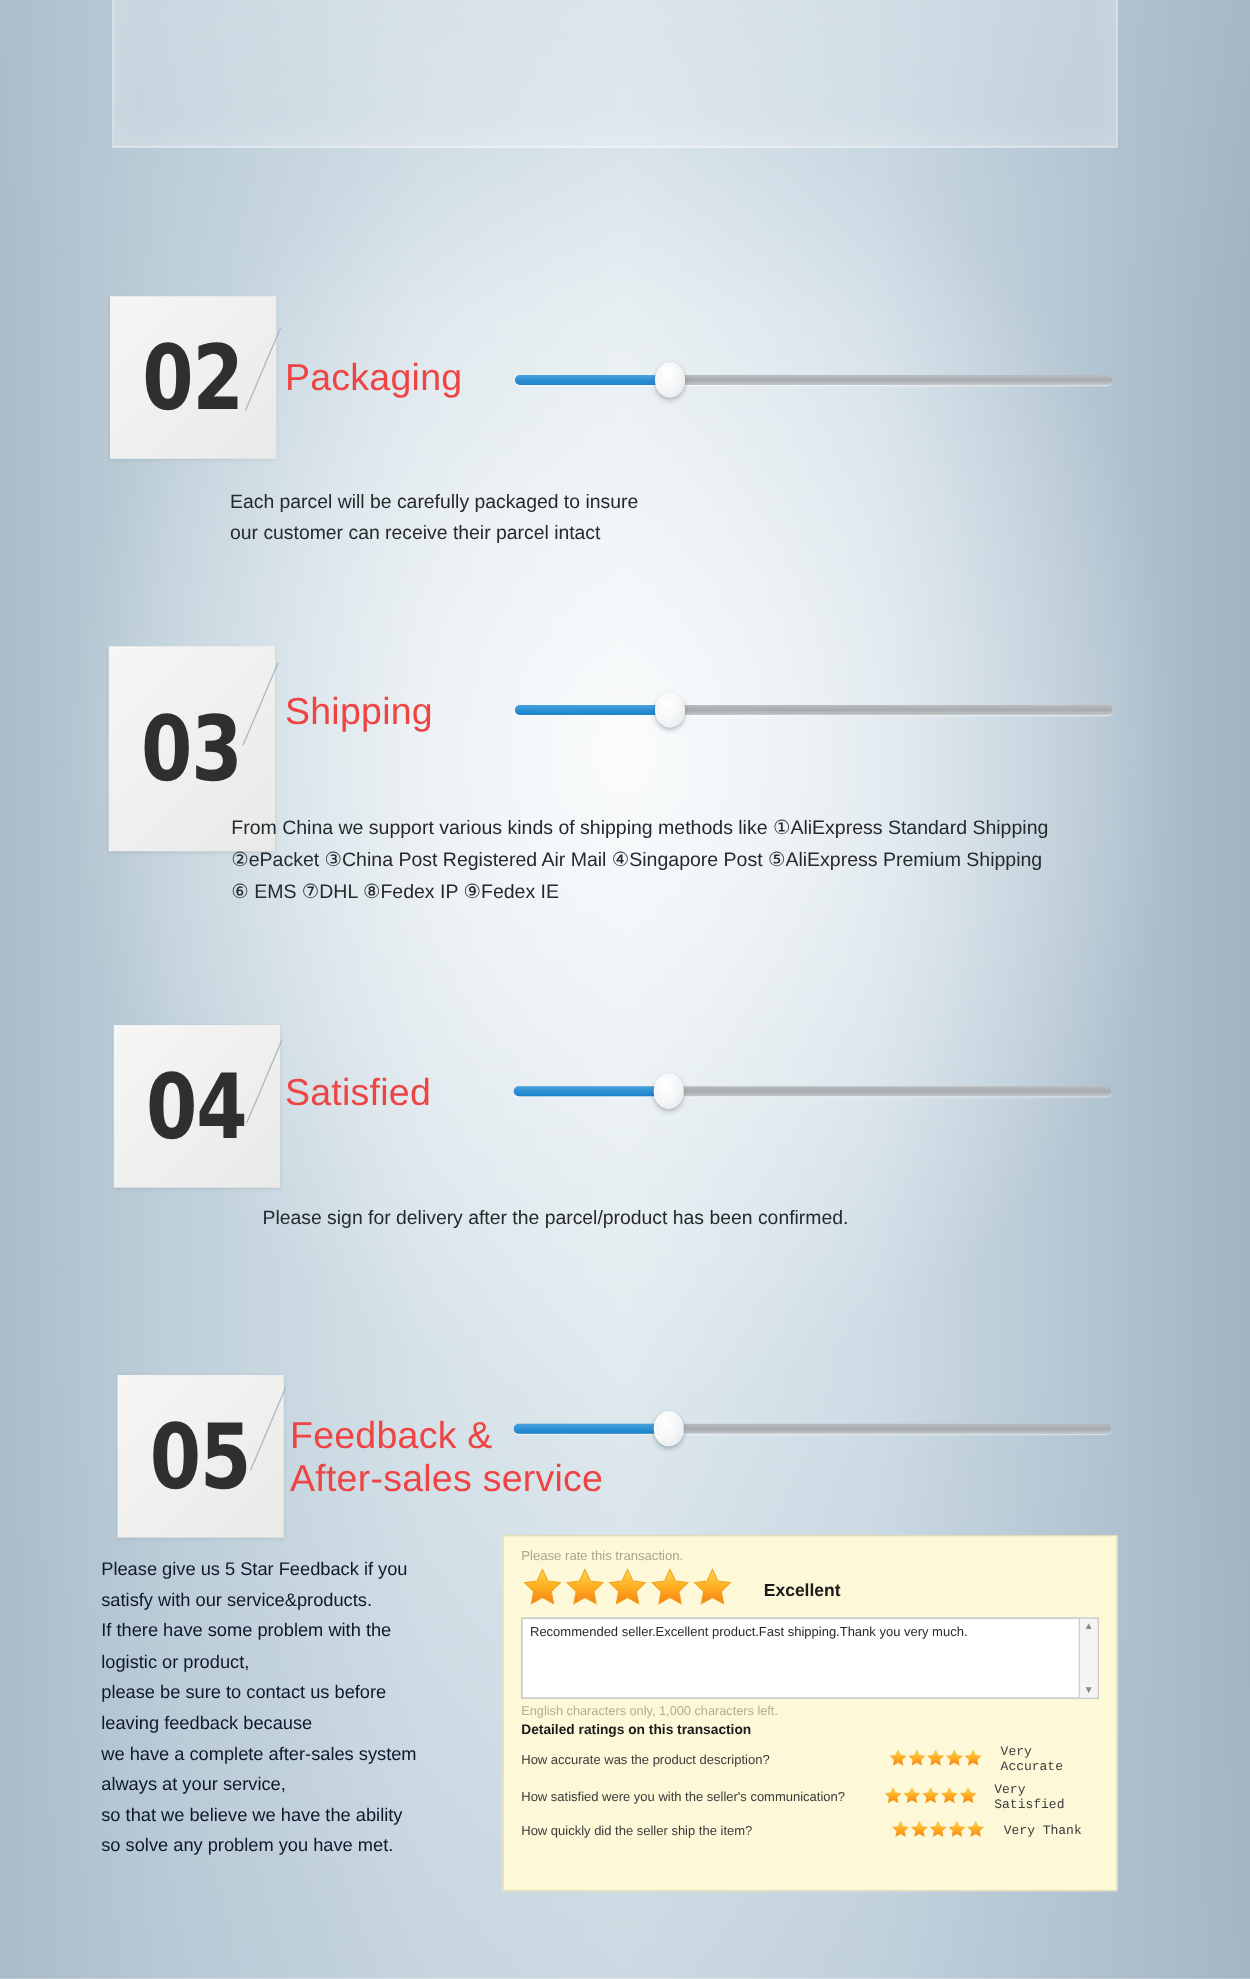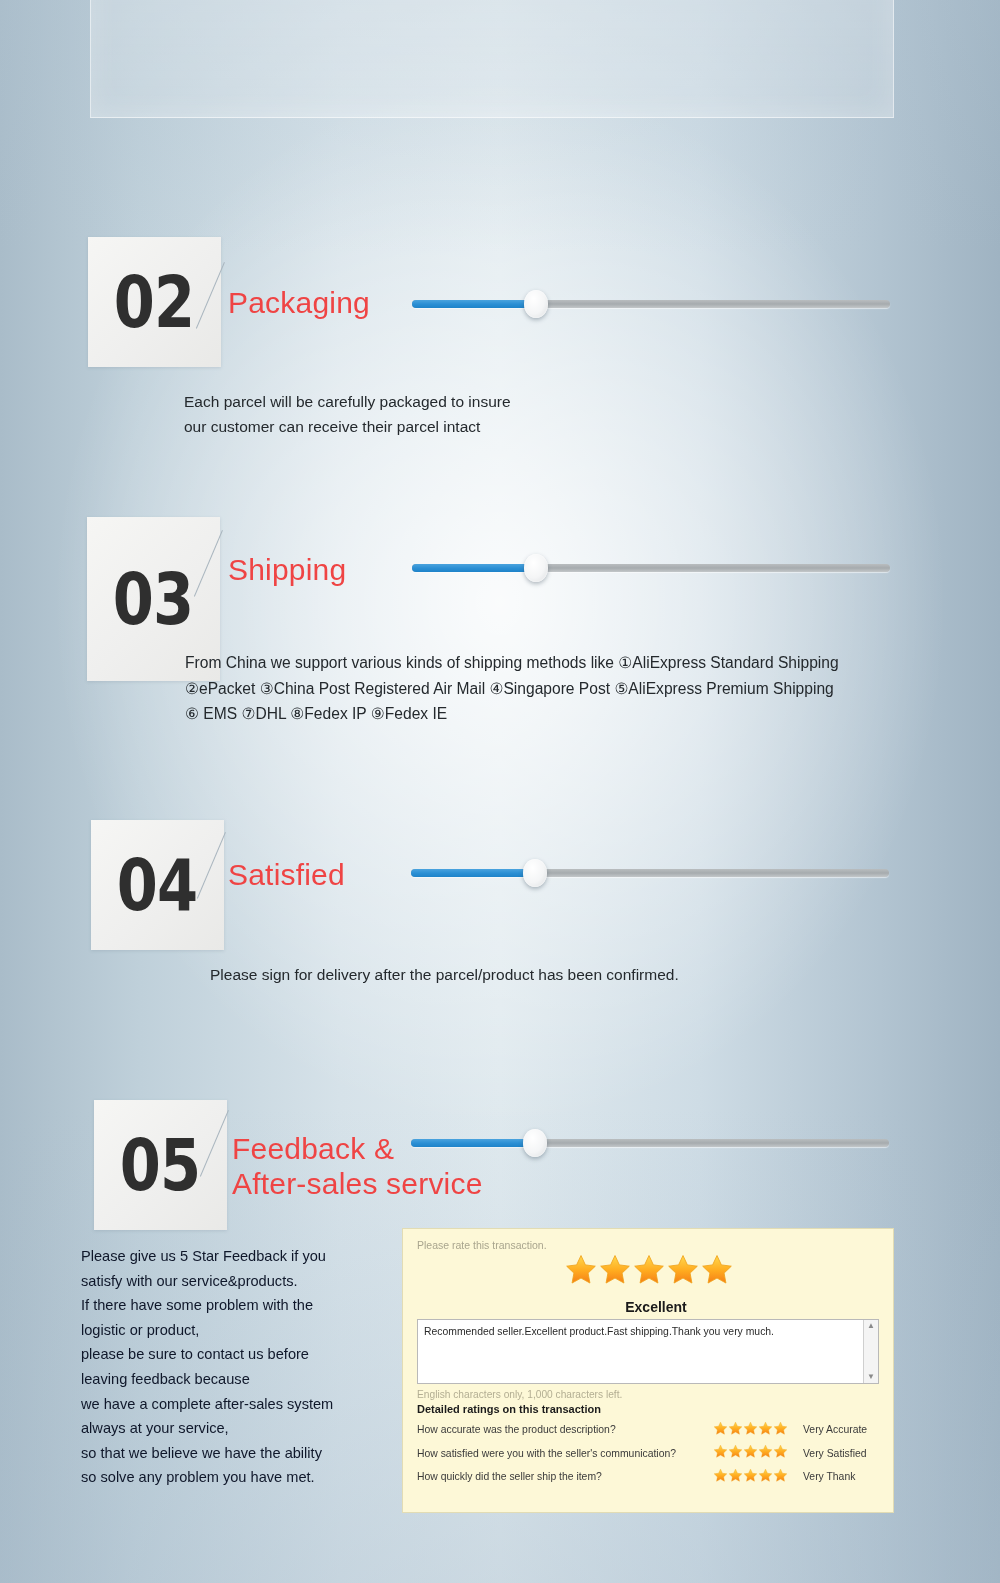--- a/index.html
+++ b/index.html
@@ -125,21 +125,21 @@
     width: 492px;
     height: 285px;
     box-sizing: border-box;
     background: #fdf8d7;
     border: 1px solid #e2dcb4;
     padding: 8px 12px 0 12px;
     font-size: 10px;
     color: #333;
   }
   .fb-hint { color: #a9a58e; font-size: 10.5px; margin: 2px 0 2px 2px; }
-  .fb-star-row { display: flex; align-items: center; gap: 10px; margin: 2px 0 4px 2px; flex-direction: column; }
+  .fb-star-row { display: flex; align-items: center; gap: 10px; margin: 2px 0 4px 2px; }
   .fb-excellent { font-weight: bold; font-size: 14px; color: #1b1b1b; margin-left: 14px; }
   .fb-textarea {
     position: relative;
     background: #ffffff;
     border: 1px solid #b9b9b9;
     height: 58px;
     margin: 2px 2px 0 2px;
     padding: 5px 18px 0 6px;
     font-size: 10.4px;
     color: #2a2a2a;
@@ -150,21 +150,21 @@
     background: #f4f4f4; border-left: 1px solid #cfcfcf;
     display: flex; flex-direction: column; justify-content: space-between;
     align-items: center; padding: 2px 0; box-sizing: border-box;
   }
   .fb-arrow { font-size: 8px; color: #8a8a8a; line-height: 8px; }
   .fb-note { color: #b3ae93; font-size: 10.2px; margin: 5px 0 3px 2px; }
   .fb-subtitle { font-weight: bold; font-size: 11px; color: #1b1b1b; margin: 2px 0 6px 2px; }
   .fb-row { display: flex; align-items: center; margin: 0 0 6px 2px; font-size: 10.4px; color: #3a3a3a; }
   .fb-q { width: 296px; }
   .fb-row-stars { display: flex; width: 90px; }
-  .fb-verdict { color: #3a3a3a; font-size: 10.4px; }
+  .fb-verdict { color: #3a3a3a; font-size: 10.4px; font-family: Liberation Mono, monospace; }
 
   .star { display: inline-block; line-height: 1; }
 </style>
 </head>
 <body>
 
 <div class="page-tone"></div>
 
 <div class="faq-box">
   

